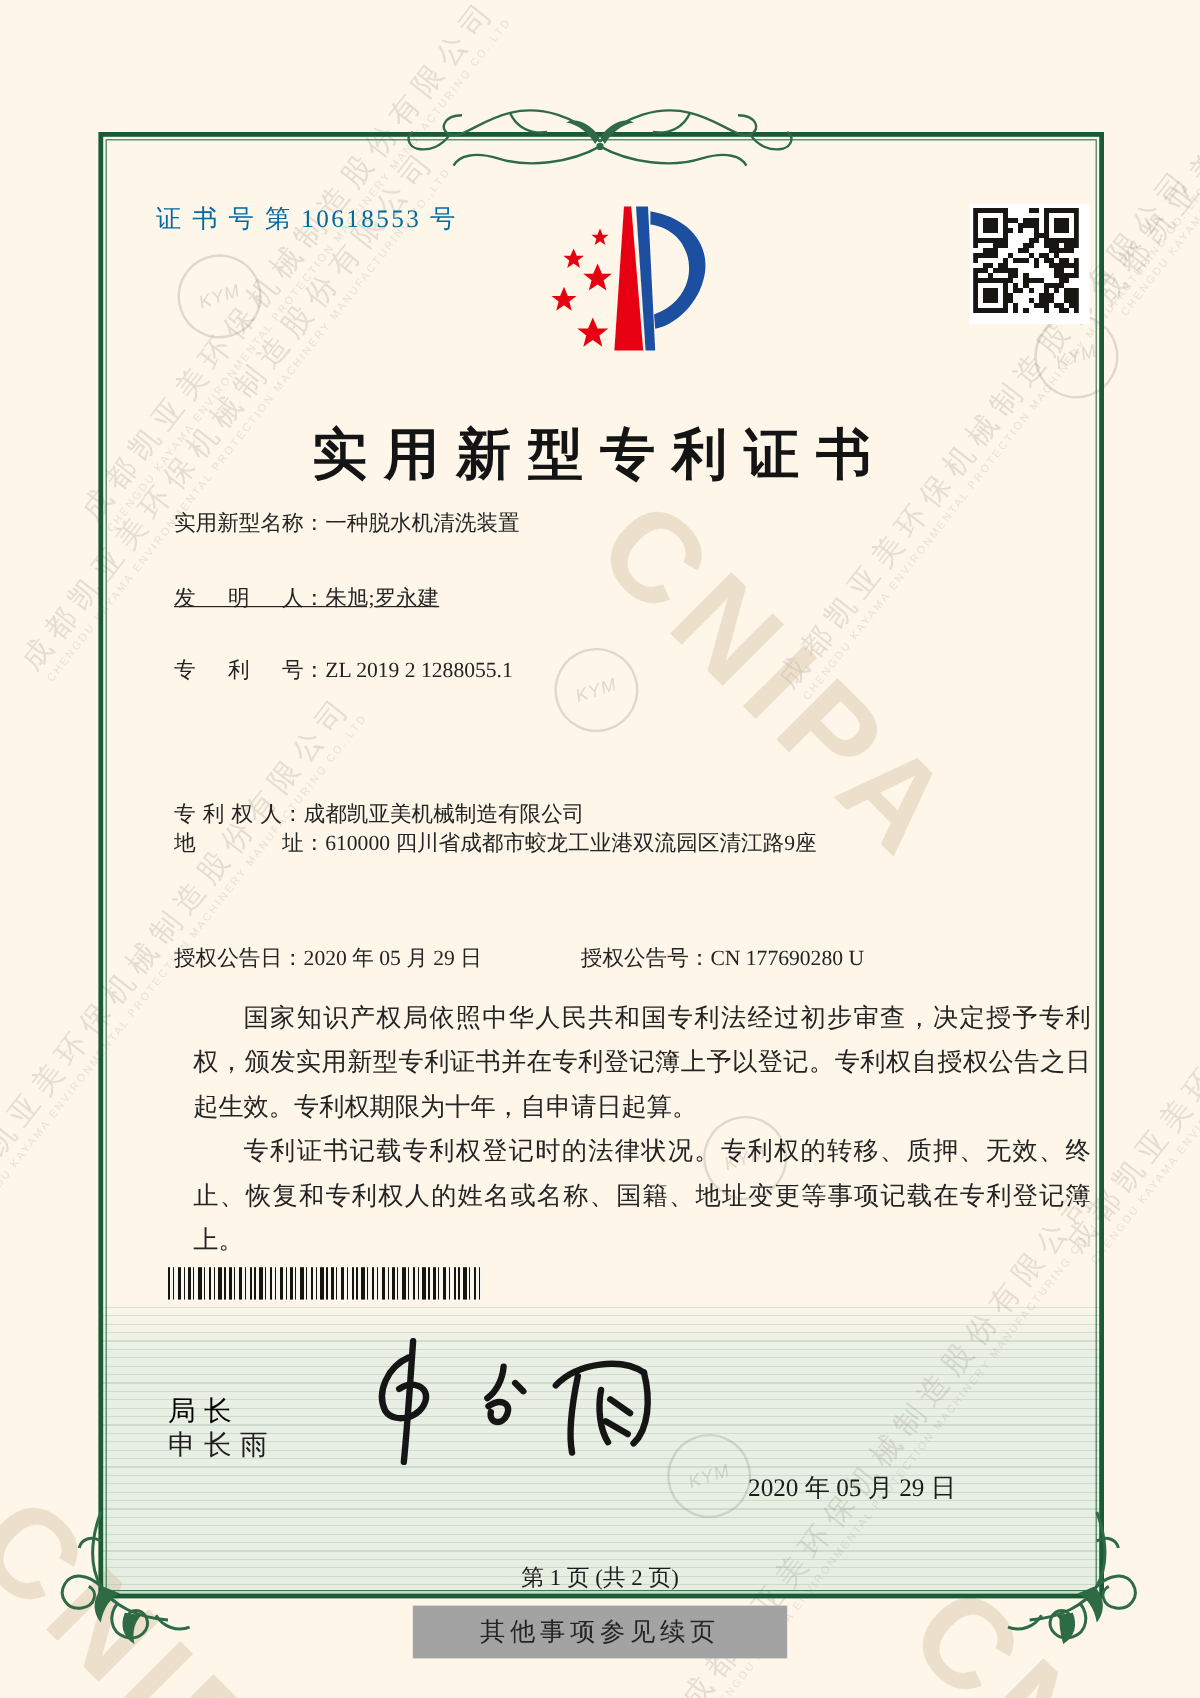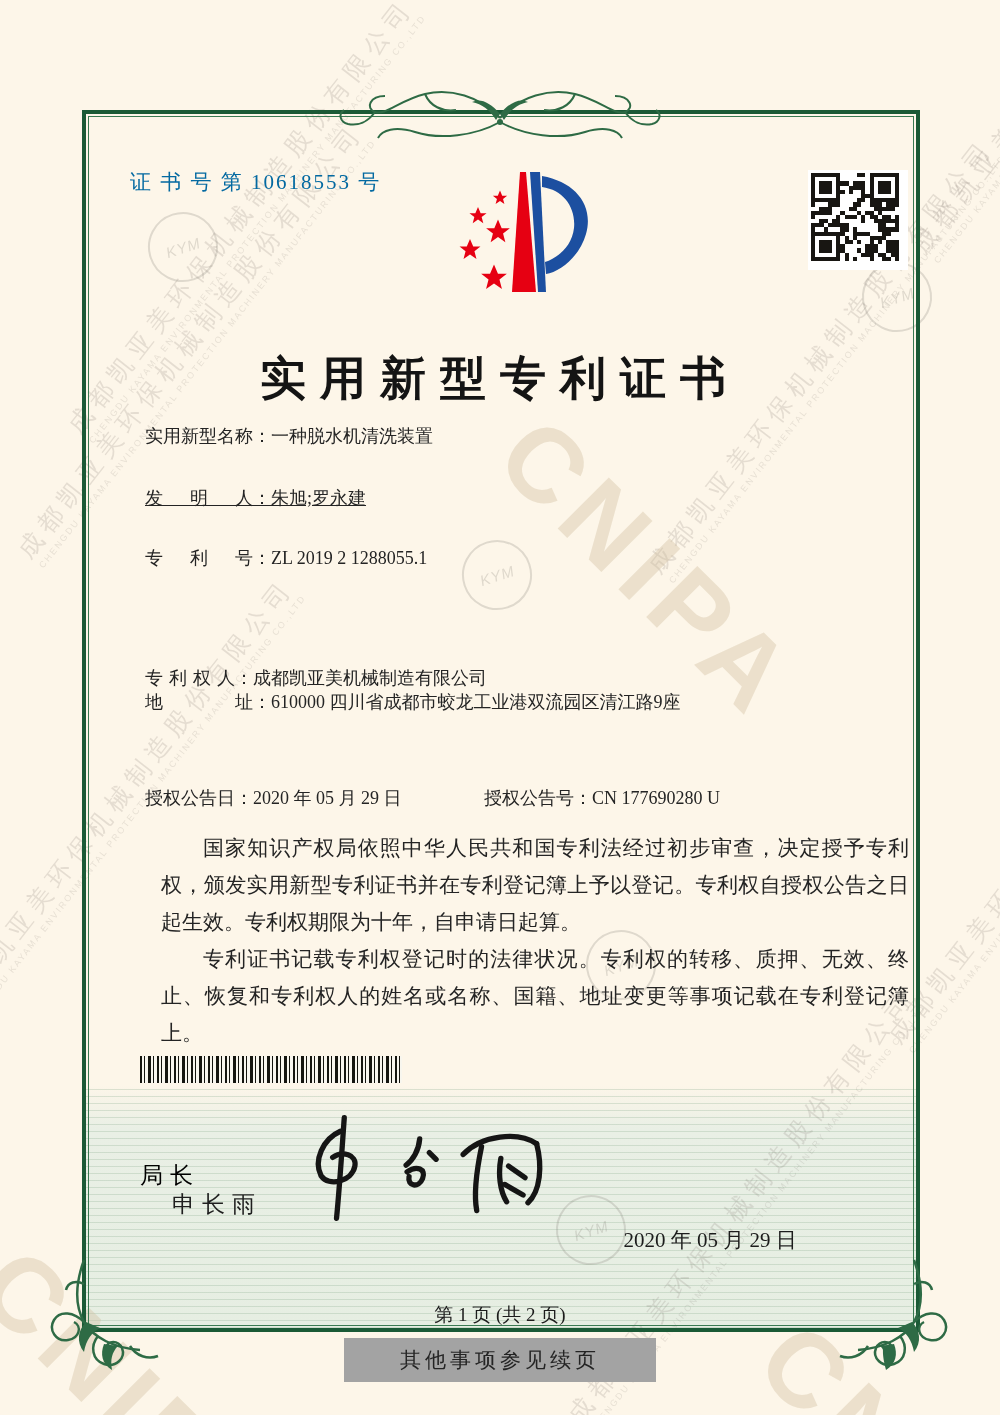--- a/index.html
+++ b/index.html
@@ -44,21 +44,21 @@
   .paras{position:absolute;left:128px;top:830px;width:748px;font-size:21px;line-height:37px;
          text-align:justify;color:#242424;margin-left:33px;}
   .paras p{margin:0;text-indent:2em;}
   .barcode{position:absolute;left:140px;top:1056px;width:262px;height:27px;
       background:repeating-linear-gradient(90deg,
         #15150f 0 2px,#f8f6ee 2px 4px,#15150f 4px 5px,#f8f6ee 5px 8px,
         #15150f 8px 11px,#f8f6ee 11px 13px,#15150f 13px 14px,#f8f6ee 14px 17px);}
   .sig-role{position:absolute;left:140px;top:1142px;font-size:23px;letter-spacing:7px;
             font-family:"Liberation Sans","DejaVu Sans",sans-serif;color:#000000;margin-top:18px;}
   .sig-name{position:absolute;left:140px;top:1189px;font-size:23px;letter-spacing:7px;
-            font-family:"Liberation Sans","DejaVu Sans",sans-serif;color:#1e1e1e;margin-left:32px;}
+            font-family:"Liberation Sans","DejaVu Sans",sans-serif;color:#1e1e1e;}
   .sig-svg{position:absolute;left:265px;top:1110px;}
   .issue-date{position:absolute;left:560px;top:1226px;width:300px;text-align:center;
               font-size:21px;color:#1c1c1c;}
   .page-no{position:absolute;left:0;top:1290px;width:100%;text-align:center;font-size:19px;color:#1c1c1c;margin-top:12px;}
   .footer-note{position:absolute;left:0;top:1338px;width:100%;text-align:center;z-index:5;}
   .footer-note span{display:inline-block;background:#a3a3a3;padding:8px 56px;font-size:21px;
                     letter-spacing:4px;color:#242424;}
 </style>
 </head>
 <body>

